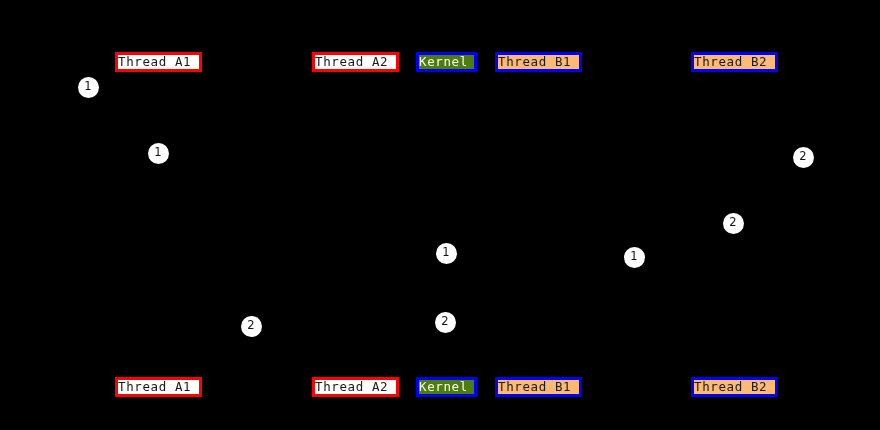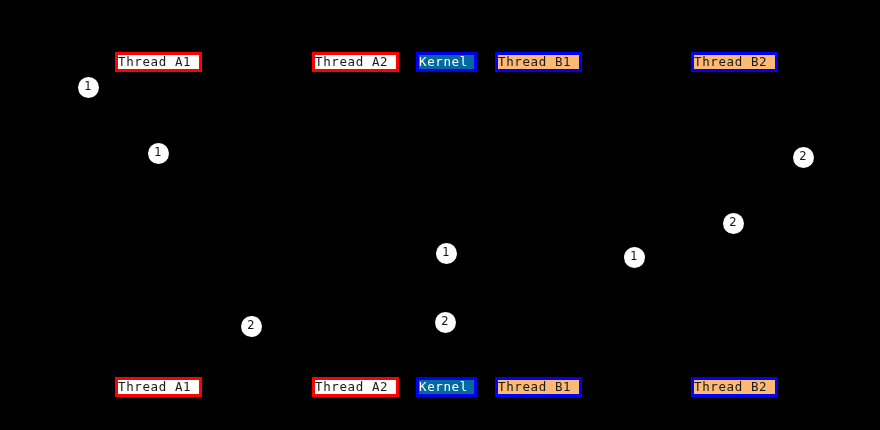--- a/index.html
+++ b/index.html
@@ -33,21 +33,21 @@
     background: #ffffff;
     border: 3px solid #ff0000;
     color: #1a1a1a;
   }
   .participant.thread-b {
     background: #fdba74;
     border: 3px solid #0000ff;
     color: #1a1a1a;
   }
   .participant.kernel {
-    background: #0369a1;
+    background: #4d7c0f;
     border: 3px solid #0000ee;
     color: #ffffff;
   }
   
   .lifeline {
     position: absolute;
     width: 1px;
     background: #000000;
     top: 88px;
     height: 289px;

